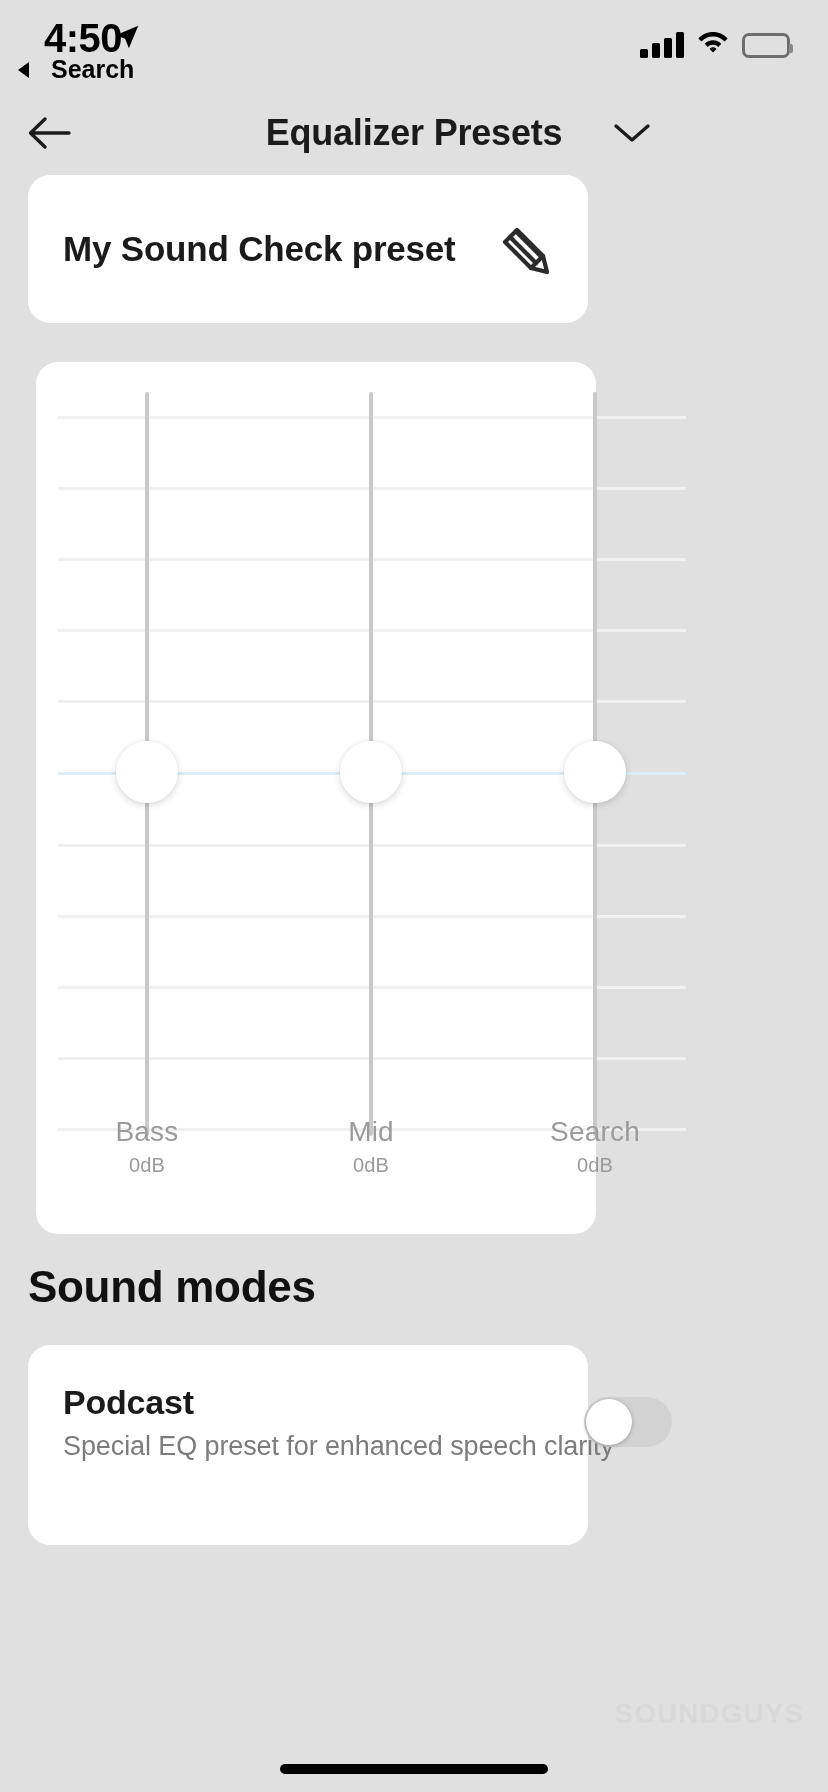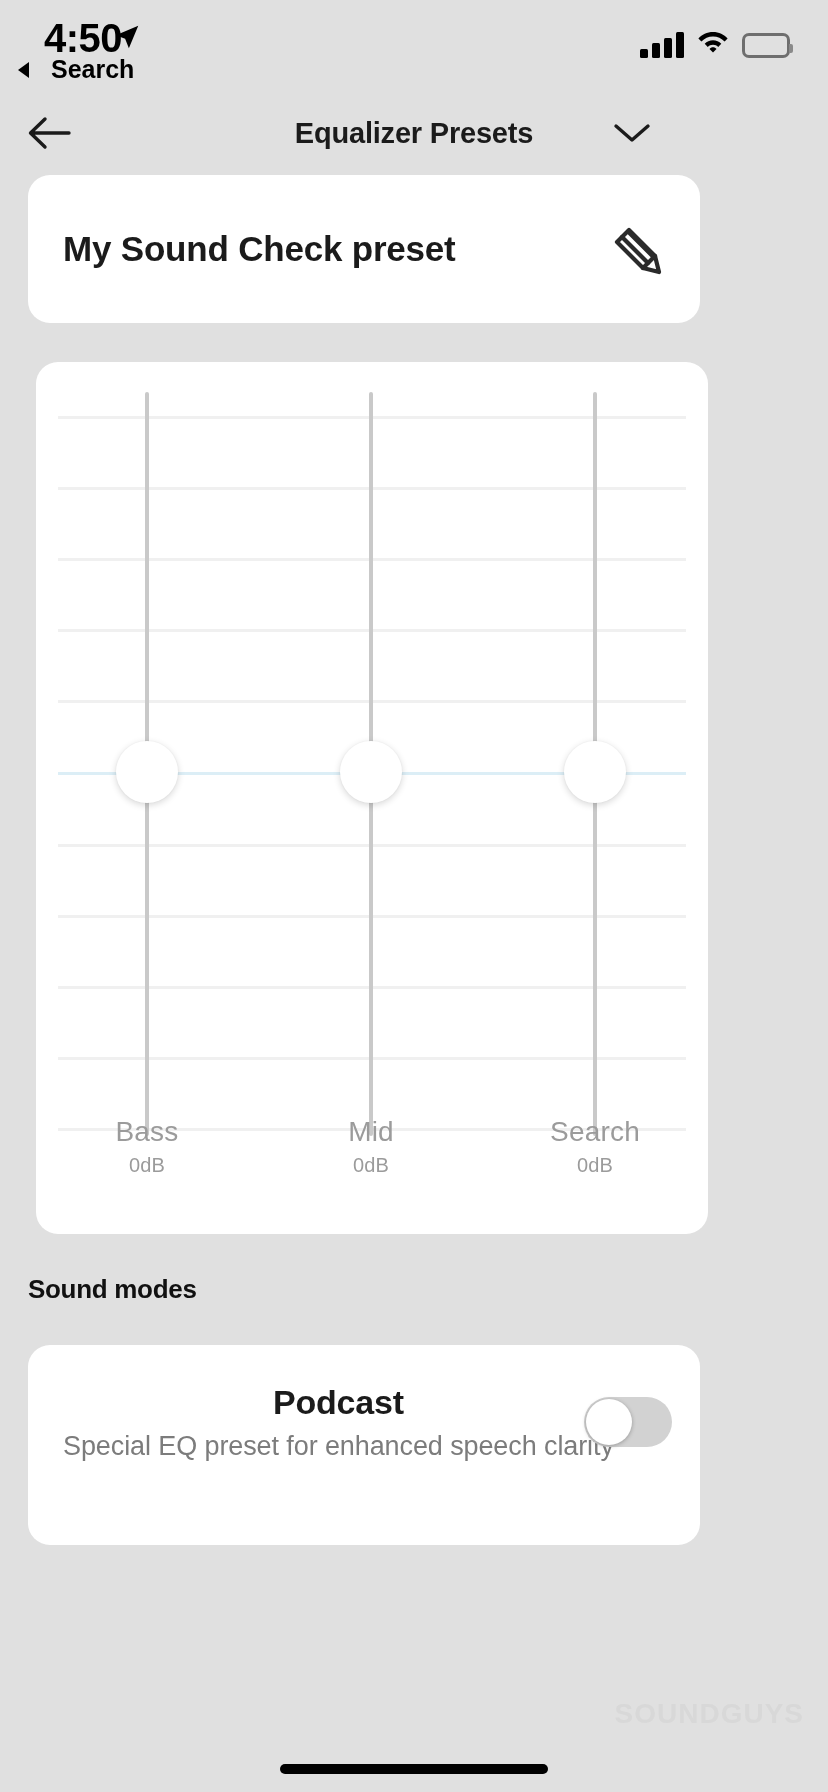--- a/index.html
+++ b/index.html
@@ -56,30 +56,30 @@
   .navbar{
     position:absolute; top:92px; left:0; width:828px; height:82px;
     display:flex; align-items:center;
   }
   .nav-back{
     position:absolute; left:26px; top:50%; transform:translateY(-50%);
     width:46px;height:46px; display:flex;align-items:center;justify-content:center;
   }
   .nav-title{
     position:absolute; left:0; width:828px; text-align:center;
-    font-size:29px; font-weight:600; color:#1b1b1b; letter-spacing:-0.2px;
+    font-size:36px; font-weight:600; color:#1b1b1b; letter-spacing:-0.2px;
   }
   .nav-chev{
     position:absolute; left:612px; top:50%; transform:translateY(-50%);
     width:40px;height:40px;display:flex;align-items:center;justify-content:center;
   }
 
   
   .card{
-    position:absolute; left:28px; width:672px;
+    position:absolute; left:28px; width:560px;
     background:#fff; border-radius:22px;
   }
 
   #preset-card{ top:175px; height:148px; }
   .preset-name{
     position:absolute; left:35px; top:50%; transform:translateY(-50%);
     font-size:35px; font-weight:600; color:#1b1b1b; letter-spacing:-0.2px;
   }
   .preset-edit{
     position:absolute; right:28px; top:50%; transform:translateY(-50%);
@@ -120,32 +120,32 @@
   .band-label .nm{
     font-size:28px; color:#9b9b9b; letter-spacing:0.2px; display:block;
   }
   .band-label .vl{
     font-size:20px; color:#9b9b9b; letter-spacing:0.2px; display:block; margin-top:6px;
   }
 
   
   .section-title{
     position:absolute; left:28px; top:1262px;
-    font-size:26px; font-weight:700; color:#111; letter-spacing:-0.3px;margin-top:12px;
+    font-size:44px; font-weight:700; color:#111; letter-spacing:-0.3px;
   }
 
   
   #modes-card{ top:1345px; height:200px; }
   .mode-row{
     position:absolute; left:0; top:0; width:672px; height:148px;
     display:flex; align-items:center;
   }
   .mode-text{ position:absolute; left:35px; top:38px; }
   .mode-title{
-    font-size:34px; font-weight:600; color:#1b1b1b; letter-spacing:-0.2px; display:block;text-align:center;
+    font-size:34px; font-weight:600; color:#1b1b1b; letter-spacing:-0.2px; display:block;
   }
   .mode-sub{
     font-size:27px; color:#7c7c7c; display:block; margin-top:9px; letter-spacing:-0.1px;
   }
   .toggle{
     position:absolute; right:28px; top:52px;
     width:88px;height:50px;border-radius:25px;background:#d2d2d2;
   }
   .toggle .tknob{
     position:absolute; left:2px; top:2px; width:46px;height:46px;border-radius:50%;

